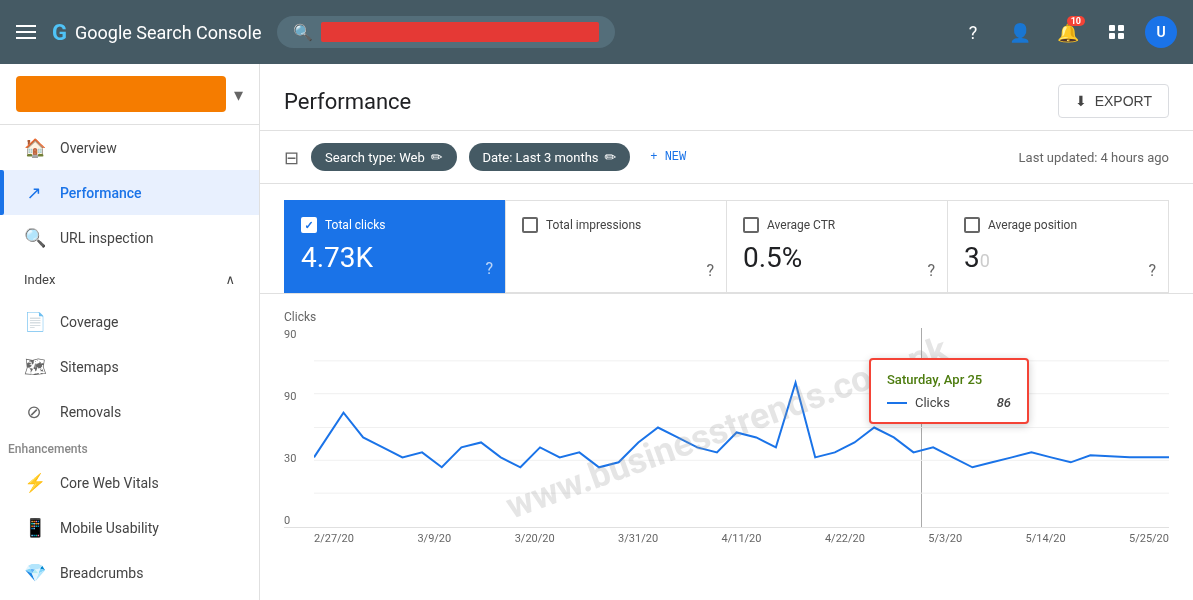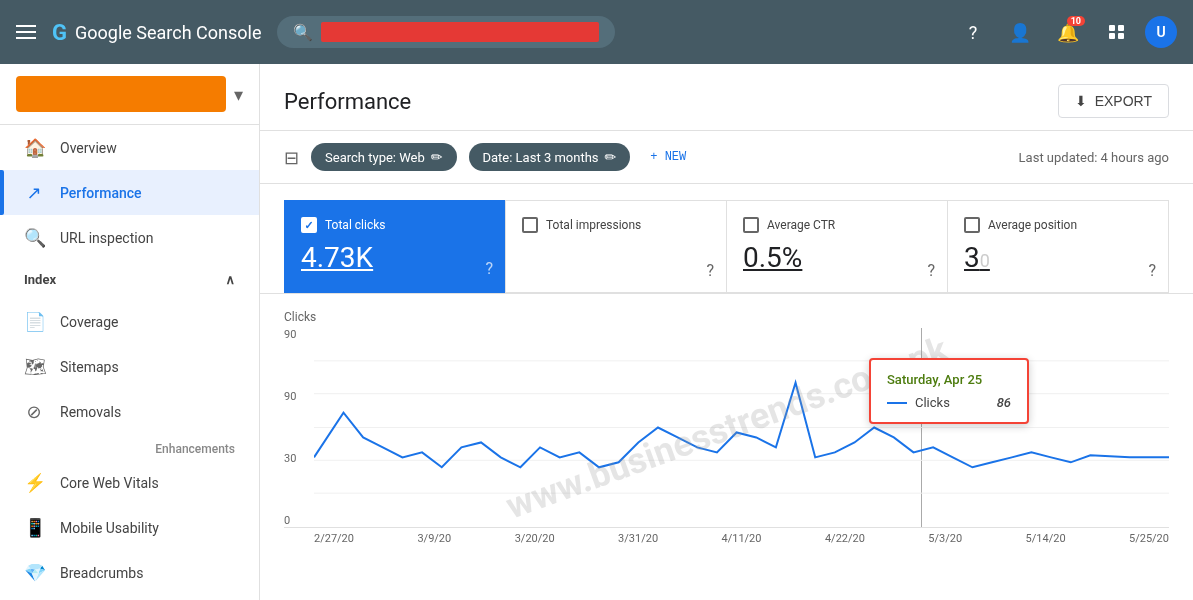--- a/index.html
+++ b/index.html
@@ -108,31 +108,30 @@
     .nav-icon { font-size: 18px; color: #666; width: 20px; text-align: center; }
     .nav-item.active .nav-icon { color: #1a73e8; }
 
     .nav-section-header {
       display: flex;
       align-items: center;
       justify-content: space-between;
       padding: 12px 24px;
       font-size: 13px;
       color: #444;
-      font-weight: 700;
+      font-weight: 400;
       cursor: pointer;
     }
 
     .section-label {
-      padding: 8px 24px 4px;
+      padding: 8px 8px 4px;
       font-size: 12px;
       color: #888;
       font-weight: 500;
       text-transform: none;
-      text-align: right;
     }
 
     
     .main-content { flex: 1; overflow: auto; background: #fff; }
 
     .main-header {
       display: flex;
       align-items: center;
       padding: 20px 24px 12px;
       border-bottom: 1px solid #e0e0e0;
@@ -218,21 +217,21 @@
       border-color: #fff;
     }
     .metric-checkbox.checked::after {
       content: '✓';
       color: #1a73e8;
       font-size: 11px;
       font-weight: 700;
     }
     .metric-label { font-size: 12px; color: #444; }
     .metric-card.selected .metric-label { color: #fff; }
-    .metric-value { font-size: 28px; font-weight: 400; color: #202124; text-decoration: underline; }
+    .metric-value { font-size: 28px; font-weight: 400; color: #202124; }
     .metric-card.selected .metric-value { color: #fff; }
     .metric-help { position: absolute; bottom: 12px; right: 12px; color: #666; font-size: 16px; cursor: pointer; }
     .metric-card.selected .metric-help { color: rgba(255,255,255,0.7); }
 
     
     .chart-area {
       padding: 16px 24px;
       position: relative;
     }
     .chart-y-label { font-size: 12px; color: #666; margin-bottom: 4px; }

